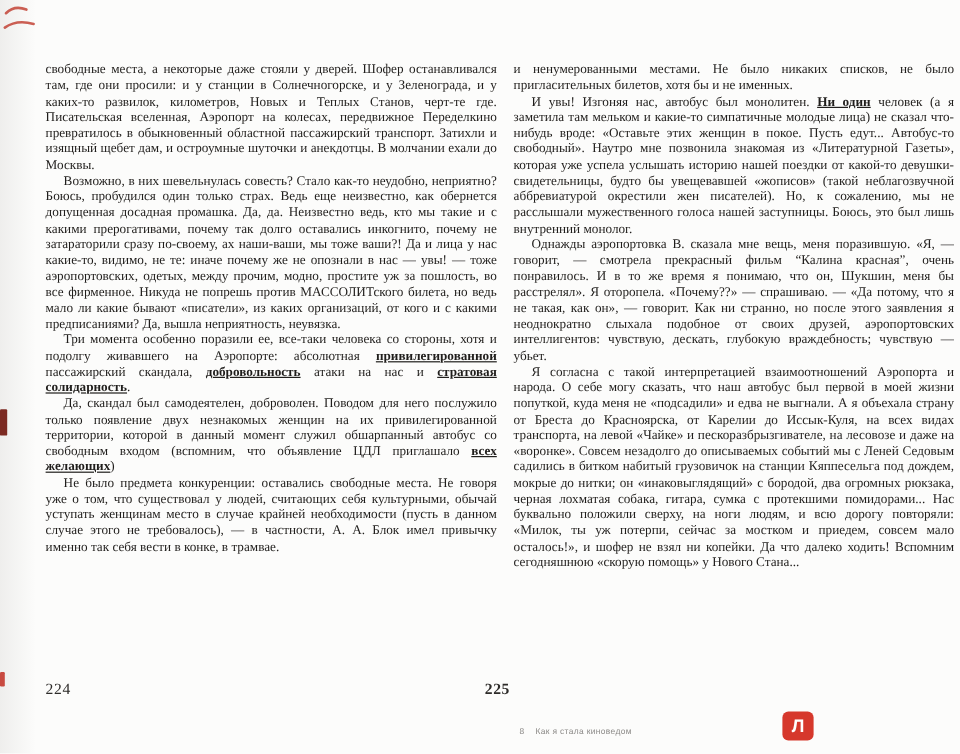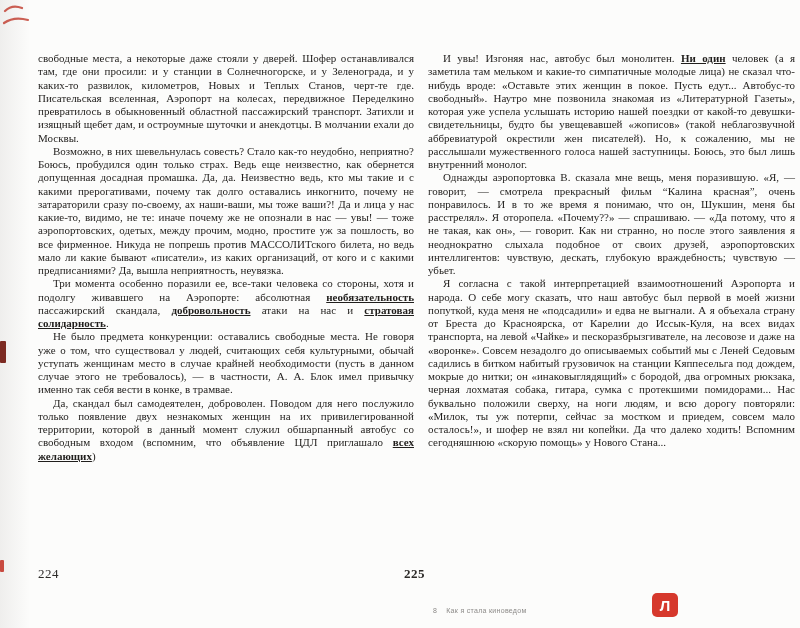--- a/index.html
+++ b/index.html
@@ -66,25 +66,26 @@
 <svg class="mark-top" width="30" height="26" viewBox="0 0 30 26" style="color: rgb(192, 57, 43);">
   <path d="M3 8 Q10 1 20 5" fill="none" stroke="currentColor" stroke-width="2.2" stroke-linecap="round"></path>
   <path d="M2 20 Q12 13 26 17" fill="none" stroke="currentColor" stroke-width="2.2" stroke-linecap="round"></path>
 </svg>
 <div class="mark-mid" style="background: rgb(124, 42, 34);"></div>
 <div class="mark-bottom" style="background: rgb(200, 74, 64);"></div>
 
 <div id="left-col" class="page-col">
     <p class="para"><span>свободные места, а некоторые даже стояли у дверей. Шофер останавливался там, где они просили: и у станции в Солнечногорске, и у Зеленограда, и у каких-то развилок, километров, Новых и Теплых Станов, черт-те где. Писательская вселенная, Аэропорт на колесах, передвижное Переделкино превратилось в обыкновенный областной пассажирский транспорт. Затихли и изящный щебет дам, и остроумные шуточки и анекдотцы. В молчании ехали до Москвы.</span></p>
     <p class="para indent"><span>Возможно, в них шевельнулась совесть? Стало как-то неудобно, неприятно? Боюсь, пробудился один только страх. Ведь еще неизвестно, как обернется допущенная досадная промашка. Да, да. Неизвестно ведь, кто мы такие и с какими прерогативами, почему так долго оставались инкогнито, почему не затараторили сразу по-своему, ах наши-ваши, мы тоже ваши?! Да и лица у нас какие-то, видимо, не те: иначе почему же не опознали в нас — увы! — тоже аэропортовских, одетых, между прочим, модно, простите уж за пошлость, во все фирменное. Никуда не попрешь против МАССОЛИТского билета, но ведь мало ли какие бывают «писатели», из каких организаций, от кого и с какими предписаниями? Да, вышла неприятность, неувязка.</span></p>
-    <p class="para indent"><span>Три момента особенно поразили ее, все-таки человека со стороны, хотя и подолгу живавшего на Аэропорте: абсолютная </span><b>необязательность</b><span> пассажирский скандала, </span><b>добровольность</b><span> атаки на нас и </span><b>стратовая солидарность</b><span>.</span></p>
+    <p class="para indent"><span>Три момента особенно поразили ее, все-таки человека со стороны, хотя и подолгу живавшего на Аэропорте: абсолютная </span><b>привилегированной</b><span> пассажирский скандала, </span><b>добровольность</b><span> атаки на нас и </span><b>стратовая солидарность</b><span>.</span></p>
+    <p class="para indent"><span>Да, скандал был самодеятелен, доброволен. Поводом для него послужило только появление двух незнакомых женщин на их привилегированной территории, которой в данный момент служил обшарпанный автобус со свободным входом (вспомним, что объявление ЦДЛ приглашало </span><b>всех желающих</b><span>)</span></p>
     <p class="para indent"><span>Не было предмета конкуренции: оставались свободные места. Не говоря уже о том, что существовал у людей, считающих себя культурными, обычай уступать женщинам место в случае крайней необходимости (пусть в данном случае этого не требовалось), — в частности, А. А. Блок имел привычку именно так себя вести в конке, в трамвае.</span></p>
-    <p class="para indent"><span>Да, скандал был самодеятелен, доброволен. Поводом для него послужило только появление двух незнакомых женщин на их привилегированной территории, которой в данный момент служил обшарпанный автобус со свободным входом (вспомним, что объявление ЦДЛ приглашало </span><b>всех желающих</b><span>)</span></p>
   </div>
 <div id="right-col" class="page-col">
+    <p class="para"><span>и ненумерованными местами. Не было никаких списков, не было пригласительных билетов, хотя бы и не именных.</span></p>
     <p class="para indent"><span>И увы! Изгоняя нас, автобус был монолитен. </span><b>Ни один</b><span> человек (а я заметила там мельком и какие-то симпатичные молодые лица) не сказал что-нибудь вроде: «Оставьте этих женщин в покое. Пусть едут... Автобус-то свободный». Наутро мне позвонила знакомая из «Литературной Газеты», которая уже успела услышать историю нашей поездки от какой-то девушки-свидетельницы, будто бы увещевавшей «жописов» (такой неблагозвучной аббревиатурой окрестили жен писателей). Но, к сожалению, мы не расслышали мужественного голоса нашей заступницы. Боюсь, это был лишь внутренний монолог.</span></p>
     <p class="para indent"><span>Однажды аэропортовка В. сказала мне вещь, меня поразившую. «Я, — говорит, — смотрела прекрасный фильм “Калина красная”, очень понравилось. И в то же время я понимаю, что он, Шукшин, меня бы расстрелял». Я оторопела. «Почему??» — спрашиваю. — «Да потому, что я не такая, как он», — говорит. Как ни странно, но после этого заявления я неоднократно слыхала подобное от своих друзей, аэропортовских интеллигентов: чувствую, дескать, глубокую враждебность; чувствую — убьет.</span></p>
     <p class="para indent"><span>Я согласна с такой интерпретацией взаимоотношений Аэропорта и народа. О себе могу сказать, что наш автобус был первой в моей жизни попуткой, куда меня не «подсадили» и едва не выгнали. А я объехала страну от Бреста до Красноярска, от Карелии до Иссык-Куля, на всех видах транспорта, на левой «Чайке» и пескоразбрызгивателе, на лесовозе и даже на «воронке». Совсем незадолго до описываемых событий мы с Леней Седовым садились в битком набитый грузовичок на станции Кяппесельга под дождем, мокрые до нитки; он «инаковыглядящий» с бородой, два огромных рюкзака, черная лохматая собака, гитара, сумка с протекшими помидорами... Нас буквально положили сверху, на ноги людям, и всю дорогу повторяли: «Милок, ты уж потерпи, сейчас за мостком и приедем, совсем мало осталось!», и шофер не взял ни копейки. Да что далеко ходить! Вспомним сегодняшнюю «скорую помощь» у Нового Стана...</span></p>
   </div>
 
 <div id="pn-left" class="page-number">224</div>
 <div id="pn-right" class="page-number">225</div>
 
 <div class="footer-sig">
   <span class="sig-num">8</span><span>Как я стала киноведом</span>

